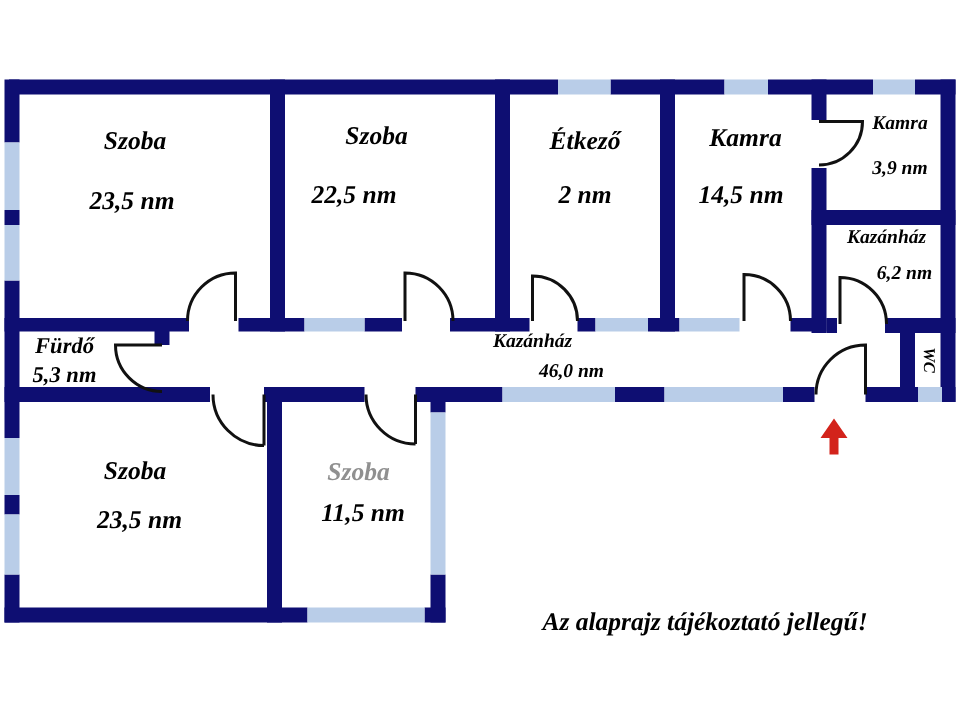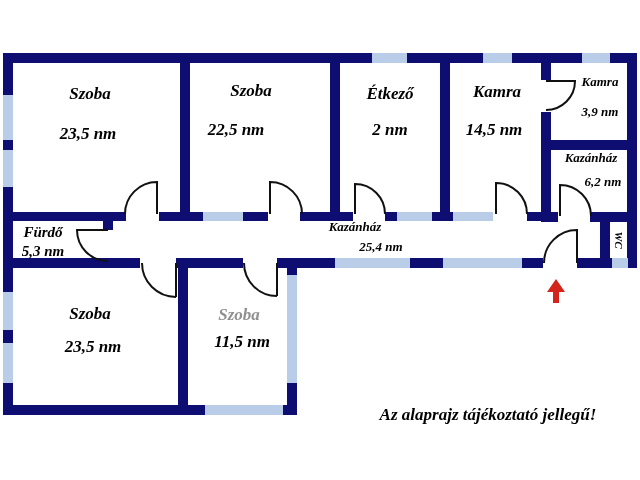--- a/index.html
+++ b/index.html
@@ -10,21 +10,21 @@
   .windows rect{fill:var(--window,#b9cde8);}
   .doors path{fill:none;stroke:var(--door_line,#111);stroke-width:2;}
   .arrow polygon{fill:var(--arrow,#d3231b);}
   .lbl{position:absolute;transform:translate(-50%,-50%);white-space:nowrap;
        font-weight:bold;font-style:italic;color:var(--text,#000);font-size:17px;}
   .sm{font-size:13px;}
   .xs{font-size:15px;}
   .faded{color:var(--faded_label,#909090);}
   .wc{font-size:11px;transform:translate(-50%,-50%) rotate(90deg);}
   .disclaimer{position:absolute;transform:translate(-50%,-50%);white-space:nowrap;
-       font-weight:bold;font-style:italic;font-size:17px;color:var(--text,#000);margin-left:18px;}
+       font-weight:bold;font-style:italic;font-size:17px;color:var(--text,#000);}
 </style>
 </head>
 <body>
 
 <div class="canvas">
 
   <svg class="plan-svg" width="640" height="480" viewBox="0 0 640 480">
 
     <g class="walls">
 
@@ -132,21 +132,21 @@
   <div class="lbl sm" style="left:600px;top:82px">Kamra</div>
   <div class="lbl sm" style="left:600px;top:112px">3,9 nm</div>
 
   <div class="lbl sm" style="left:591px;top:158px">Kazánház</div>
   <div class="lbl sm" style="left:603px;top:182px">6,2 nm</div>
 
   <div class="lbl xs" style="left:43px;top:232px">Fürdő</div>
   <div class="lbl xs" style="left:43px;top:251px">5,3 nm</div>
 
   <div class="lbl sm" style="left:355px;top:227px">Kazánház</div>
-  <div class="lbl sm" style="left:381px;top:247px">25,4 nm</div>
+  <div class="lbl sm" style="left:381px;top:247px">46,0 nm</div>
 
   <div class="lbl" style="left:90px;top:314px">Szoba</div>
   <div class="lbl" style="left:93px;top:347px">23,5 nm</div>
 
   <div class="lbl faded" style="left:239px;top:315px">Szoba</div>
   <div class="lbl" style="left:242px;top:342px">11,5 nm</div>
 
   <div class="lbl wc" style="left:619px;top:240px">WC</div>
 
   <div class="disclaimer" style="left:470px;top:415px">Az alaprajz tájékoztató jellegű!</div>

